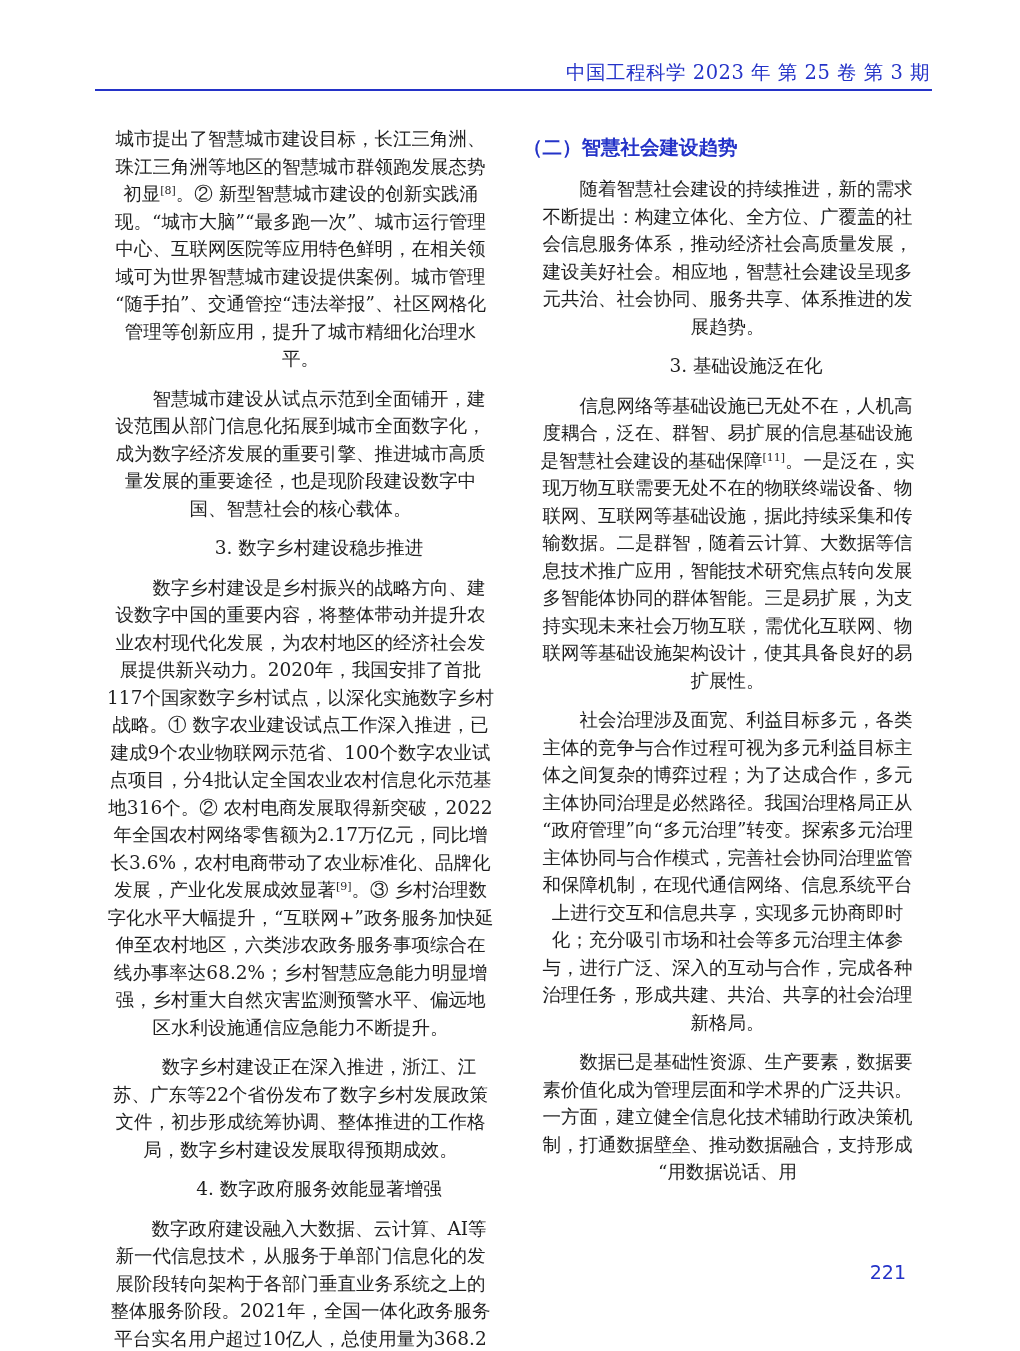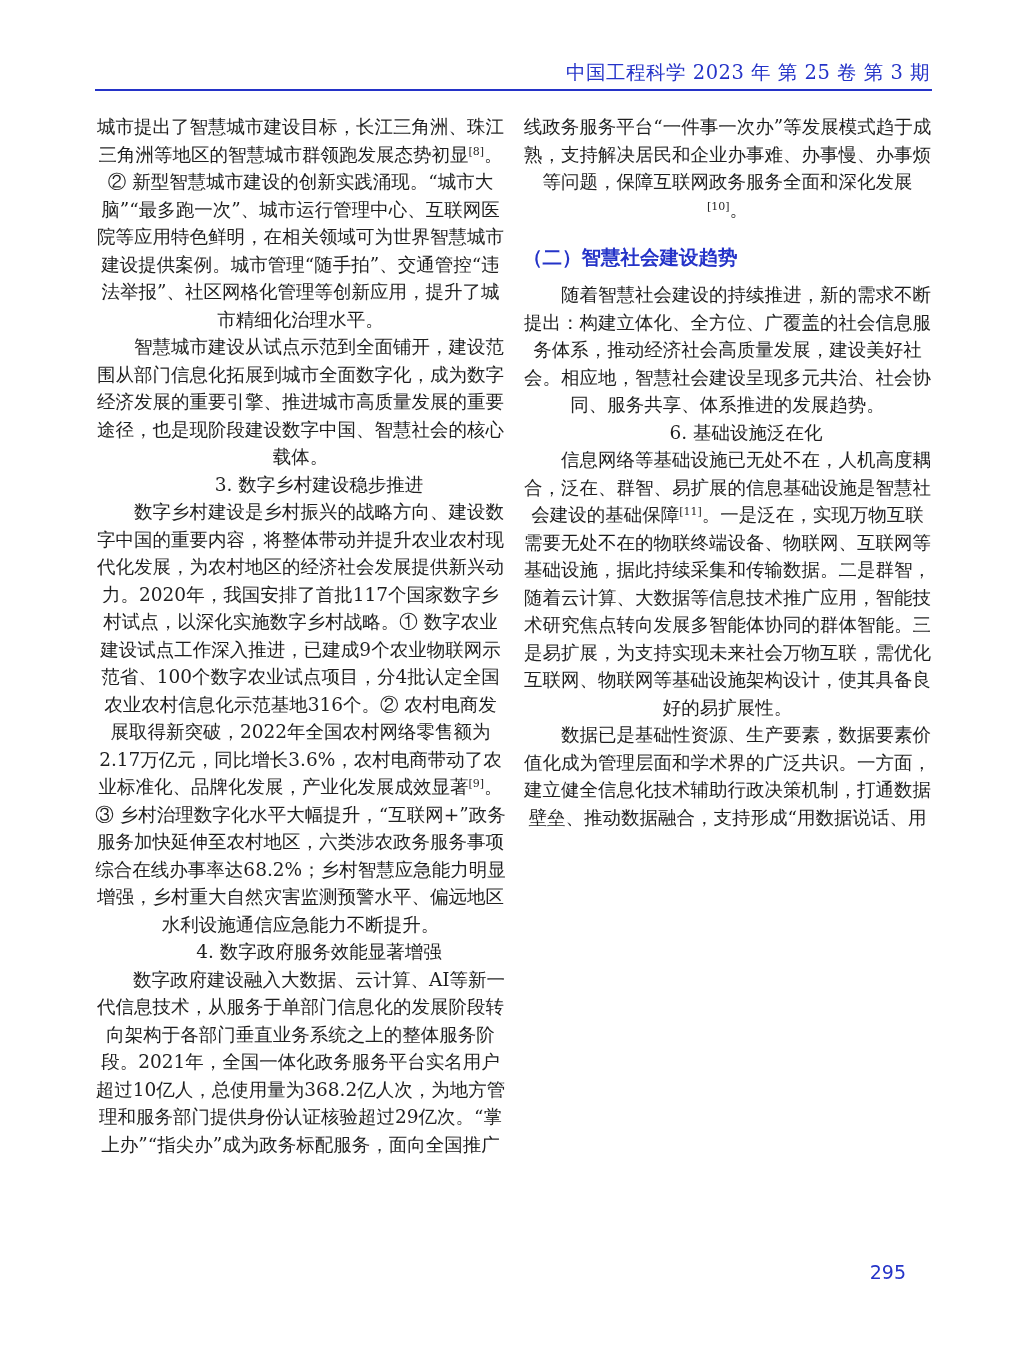--- a/index.html
+++ b/index.html
@@ -20,21 +20,21 @@
     background:var(--accent);
   }
   .col {
     position:absolute; top:113px;
     font-size:18.5px; line-height:27.5px;
     text-align:justify; text-justify:inter-ideograph;
     color:var(--ink);
   }
   .col-left  { left:95px;  width:411px; }
   .col-right { left:523px; width:409px; }
-  .para { margin:0; }
+  .para { margin:12px; }
   .indent { text-indent:2em; }
   .subheading { margin:0; text-indent:2em; }
   .section-heading {
     margin:20px 0 8px 0; line-height:30px;
     font-weight:bold; font-size:19.5px; color:var(--accent);
     text-align:left; text-indent:0;
   }
   sup { font-size:11px; line-height:0; vertical-align:6px; letter-spacing:0; }
   .page-number {
     position:absolute; top:1260px; right:114px;
@@ -46,26 +46,27 @@
 <body>
 
 <div class="journal-header">中国工程科学 2023 年 第 25 卷 第 3 期</div>
 <div class="header-rule"></div>
 
 <div class="col col-left">
   <p class="para rich">城市提出了智慧城市建设目标，长江三角洲、珠江三角洲等地区的智慧城市群领跑发展态势初显<sup>[8]</sup>。② 新型智慧城市建设的创新实践涌现。“城市大脑”“最多跑一次”、城市运行管理中心、互联网医院等应用特色鲜明，在相关领域可为世界智慧城市建设提供案例。城市管理“随手拍”、交通管控“违法举报”、社区网格化管理等创新应用，提升了城市精细化治理水平。</p>
   <p class="para indent rich">智慧城市建设从试点示范到全面铺开，建设范围从部门信息化拓展到城市全面数字化，成为数字经济发展的重要引擎、推进城市高质量发展的重要途径，也是现阶段建设数字中国、智慧社会的核心载体。</p>
   <p class="subheading">3. 数字乡村建设稳步推进</p>
   <p class="para indent rich">数字乡村建设是乡村振兴的战略方向、建设数字中国的重要内容，将整体带动并提升农业农村现代化发展，为农村地区的经济社会发展提供新兴动力。2020年，我国安排了首批117个国家数字乡村试点，以深化实施数字乡村战略。① 数字农业建设试点工作深入推进，已建成9个农业物联网示范省、100个数字农业试点项目，分4批认定全国农业农村信息化示范基地316个。② 农村电商发展取得新突破，2022年全国农村网络零售额为2.17万亿元，同比增长3.6%，农村电商带动了农业标准化、品牌化发展，产业化发展成效显著<sup>[9]</sup>。③ 乡村治理数字化水平大幅提升，“互联网+”政务服务加快延伸至农村地区，六类涉农政务服务事项综合在线办事率达68.2%；乡村智慧应急能力明显增强，乡村重大自然灾害监测预警水平、偏远地区水利设施通信应急能力不断提升。</p>
+  <p class="para indent rich">数字乡村建设正在深入推进，浙江、江苏、广东等22个省份发布了数字乡村发展政策文件，初步形成统筹协调、整体推进的工作格局，数字乡村建设发展取得预期成效。</p>
   <p class="subheading">4. 数字政府服务效能显著增强</p>
   <p class="para indent rich">数字政府建设融入大数据、云计算、AI等新一代信息技术，从服务于单部门信息化的发展阶段转向架构于各部门垂直业务系统之上的整体服务阶段。2021年，全国一体化政务服务平台实名用户超过10亿人，总使用量为368.2亿人次，为地方管理和服务部门提供身份认证核验超过29亿次。“掌上办”“指尖办”成为政务标配服务，面向全国推广</p>
 </div>
 
 <div class="col col-right">
-  <p class="para rich">线政务服务平台“一件事一次办”等发展模式趋于成熟，支持解决居民和企业办事难、办事慢、办事烦等问题，保障互联网政务服务全面和深化发展<sup>[10]</sup>。</p>
   <p class="para section-heading">（二）智慧社会建设趋势</p>
   <p class="para indent rich">随着智慧社会建设的持续推进，新的需求不断提出：构建立体化、全方位、广覆盖的社会信息服务体系，推动经济社会高质量发展，建设美好社会。相应地，智慧社会建设呈现多元共治、社会协同、服务共享、体系推进的发展趋势。</p>
-  <p class="subheading">6. 基础设施泛在化</p>
+  <p class="subheading">3. 基础设施泛在化</p>
   <p class="para indent rich">信息网络等基础设施已无处不在，人机高度耦合，泛在、群智、易扩展的信息基础设施是智慧社会建设的基础保障<sup>[11]</sup>。一是泛在，实现万物互联需要无处不在的物联终端设备、物联网、互联网等基础设施，据此持续采集和传输数据。二是群智，随着云计算、大数据等信息技术推广应用，智能技术研究焦点转向发展多智能体协同的群体智能。三是易扩展，为支持实现未来社会万物互联，需优化互联网、物联网等基础设施架构设计，使其具备良好的易扩展性。</p>
+  <p class="para indent rich">社会治理涉及面宽、利益目标多元，各类主体的竞争与合作过程可视为多元利益目标主体之间复杂的博弈过程；为了达成合作，多元主体协同治理是必然路径。我国治理格局正从“政府管理”向“多元治理”转变。探索多元治理主体协同与合作模式，完善社会协同治理监管和保障机制，在现代通信网络、信息系统平台上进行交互和信息共享，实现多元协商即时化；充分吸引市场和社会等多元治理主体参与，进行广泛、深入的互动与合作，完成各种治理任务，形成共建、共治、共享的社会治理新格局。</p>
   <p class="para indent rich">数据已是基础性资源、生产要素，数据要素价值化成为管理层面和学术界的广泛共识。一方面，建立健全信息化技术辅助行政决策机制，打通数据壁垒、推动数据融合，支持形成“用数据说话、用</p>
 </div>
 
-<div class="page-number">295</div>
+<div class="page-number">221</div>
 
 </body></html>

